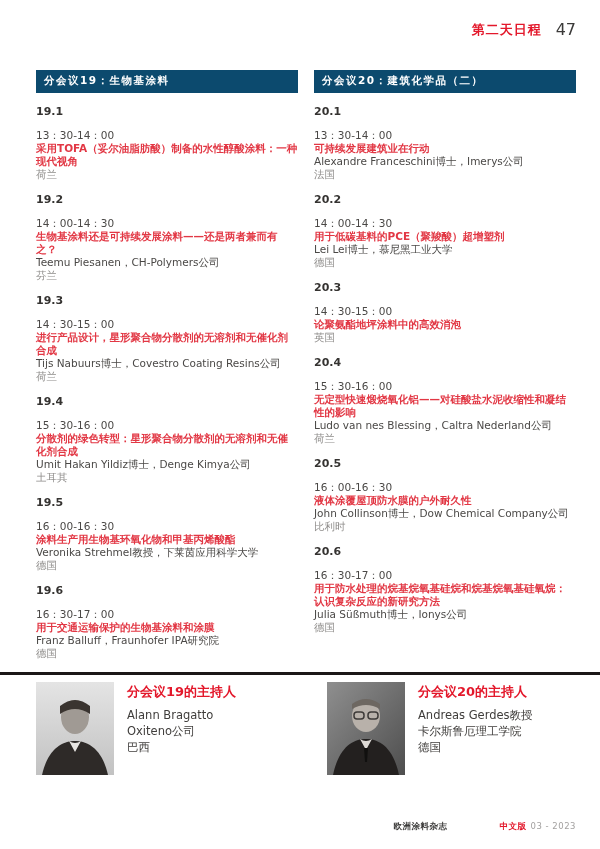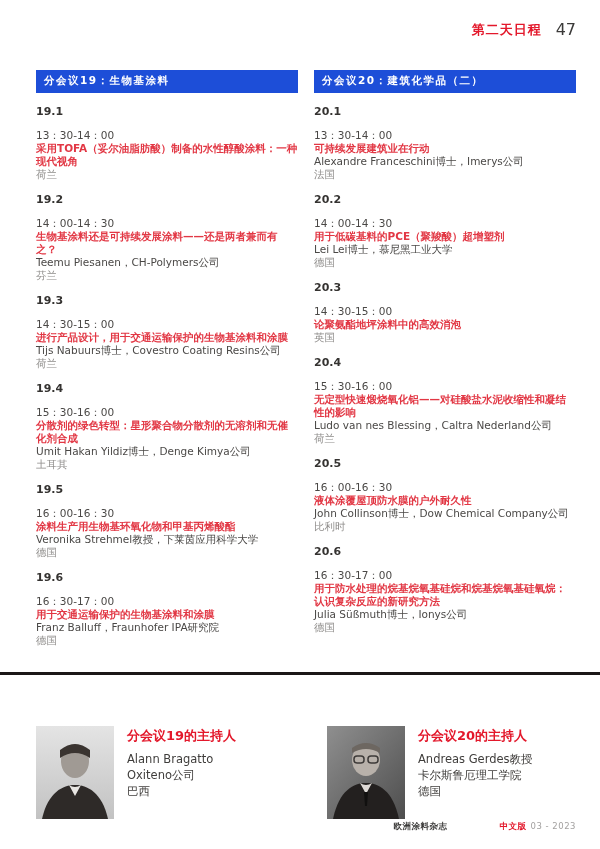--- a/index.html
+++ b/index.html
@@ -15,37 +15,37 @@
   }
   .page-header .day-title{font-size:13px;font-weight:700;color:#e3182b;letter-spacing:1px;}
   .page-header .page-no{font-size:16px;color:#3b3a39;}
   
   .columns{
     position:absolute;top:70px;left:36px;right:24px;
     display:flex;gap:16px;
   }
   .column{flex:1;min-width:0;}
   .session-bar{
-    background:#1d4ed8;color:#ffffff;
+    background:#0c4a6e;color:#ffffff;
     font-size:10.5px;font-weight:700;letter-spacing:1.5px;
     padding:4px 8px 5px;margin-bottom:12px;
   }
   .item{margin-bottom:12px;}
   .item-no{font-size:11px;font-weight:700;color:#353331;margin-bottom:11px;line-height:13px;}
   .item-time{font-size:10.5px;color:#4a4846;line-height:13px;}
   .item-title{font-size:10.5px;font-weight:700;color:#e23744;line-height:13px;}
   .item-speaker{font-size:10.5px;color:#4a4846;line-height:13px;}
   .item-country{font-size:10.5px;color:#8f8d8b;line-height:13px;}
   
   .divider{
     position:absolute;left:0;right:0;top:672px;height:3px;background:#1b1717;
   }
   
   .chairs{
-    position:absolute;top:726px;left:36px;right:24px;
+    position:absolute;top:682px;left:36px;right:24px;
     display:flex;gap:42px;
   }
   .chair{flex:1;display:flex;gap:13px;min-width:0;}
   .chair-photo{
     width:78px;height:93px;flex:0 0 78px;overflow:hidden;background:#cfcfcf;
   }
   .chair-photo svg{display:block;width:78px;height:93px;}
   .chair-info{padding-top:2px;}
   .chair-heading{font-size:13px;font-weight:700;color:#e3182b;margin-bottom:8px;line-height:15px;}
   .chair-line{font-size:11.5px;color:#3f3d3b;line-height:16px;}
@@ -82,21 +82,21 @@
       <div class="item-no">19.2</div>
       <div class="item-time">14：00-14：30</div>
       <div class="item-title">生物基涂料还是可持续发展涂料——还是两者兼而有之？</div>
       <div class="item-speaker">Teemu Piesanen，CH-Polymers公司</div>
       <div class="item-country">芬兰</div>
     </div>
 
     <div class="item">
       <div class="item-no">19.3</div>
       <div class="item-time">14：30-15：00</div>
-      <div class="item-title">进行产品设计，用于交通运输保护的生物基涂料和涂膜</div>
+      <div class="item-title">进行产品设计，星形聚合物分散剂的无溶剂和无催化剂合成</div>
       <div class="item-speaker">Tijs Nabuurs博士，Covestro Coating Resins公司</div>
       <div class="item-country">荷兰</div>
     </div>
 
     <div class="item">
       <div class="item-no">19.4</div>
       <div class="item-time">15：30-16：00</div>
       <div class="item-title">分散剂的绿色转型：星形聚合物分散剂的无溶剂和无催化剂合成</div>
       <div class="item-speaker">Umit Hakan Yildiz博士，Denge Kimya公司</div>
       <div class="item-country">土耳其</div>

